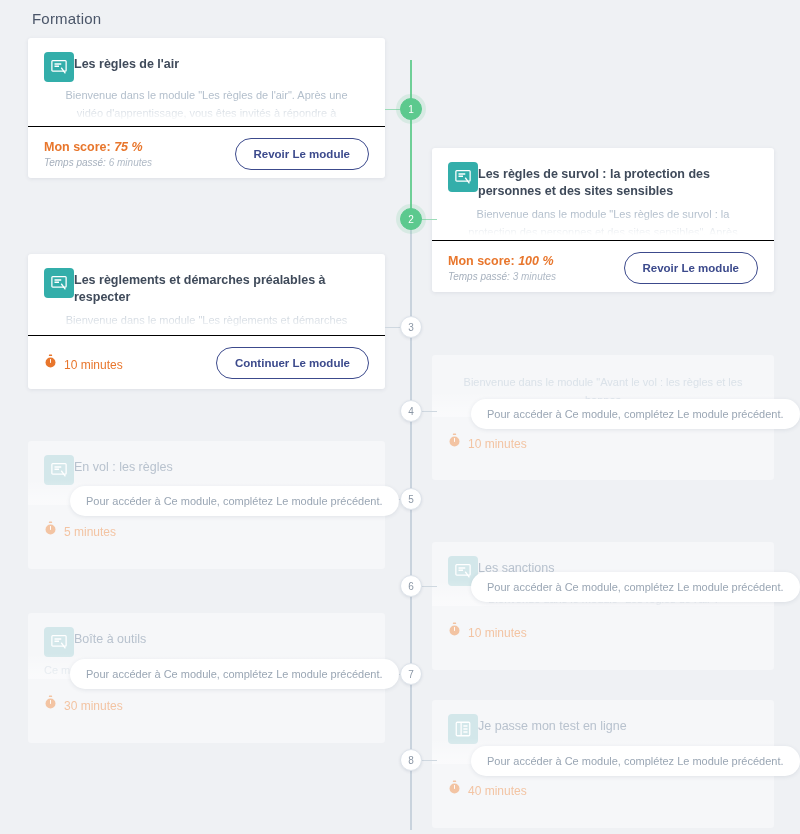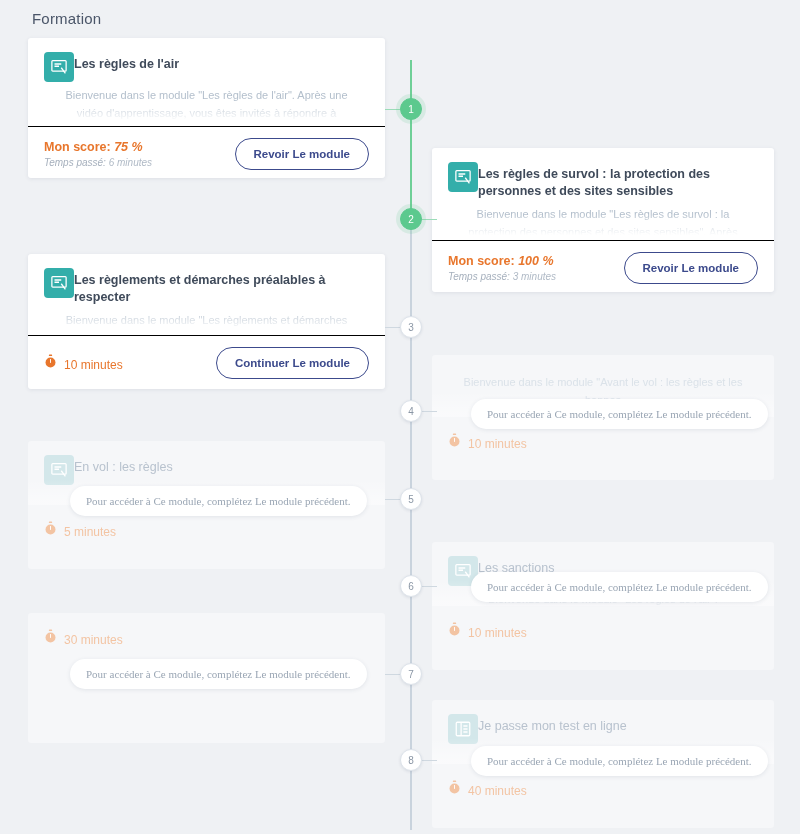--- a/index.html
+++ b/index.html
@@ -187,21 +187,21 @@
   .locked-btn {
     position: absolute;
     background: #ffffff;
     border: none;
     border-radius: 20px;
     padding: 9px 16px;
     font-size: 11px;
     color: #9aa6b4;
     box-shadow: 0 1px 4px rgba(40,60,90,0.10);
     white-space: nowrap;
-    font-family: Liberation Serif, serif;
+    font-family: Liberation Sans, sans-serif;
     z-index: 4;
   }
 </style>
 </head>
 <body>
 
 <h1 class="page-title">Formation</h1>
 
 <div class="timeline">
   <div class="tl-line done" style="top:60px;height:160px;"></div>
@@ -414,20 +414,35 @@
           <rect x="11.2" y="8.5" width="1.7" height="7" fill="#ffffff"></rect>
         </svg>
       </span>
       <span>10 minutes</span>
     </div>
   </div>
 </div>
 <button class="locked-btn" style="left:471px;top:572px;">Pour accéder à Ce module, complétez Le module précédent.</button>
 
 <div class="card left locked" style="top:613px;height:130px;">
+  <div class="card-body" style="height:66px;">
+    <div class="card-head">
+      <span class="mod-icon">
+        <svg width="18" height="18" viewBox="0 0 24 24" fill="none" stroke="#ffffff" stroke-width="1.7">
+          <rect x="2.5" y="3.5" width="19" height="14" rx="1.2"></rect>
+          <line x1="6" y1="8" x2="15" y2="8"></line>
+            <line x1="6" y1="11" x2="12" y2="11"></line>
+          <path d="M15 13 L20.5 20.5"></path>
+        </svg>
+      </span>
+      <div class="mod-title">Boîte à outils</div>
+    </div>
+    <div class="mod-desc" style="text-align:left;padding:0;">Ce module contient les liens vers les ressources utiles à votre formation.</div>
+    <div class="fade-mask"></div>
+  </div>
   <div class="card-foot">
     <div class="duration">
       <span>
         <svg width="13" height="15" viewBox="0 0 24 26" fill="#f3c4a3">
           <rect x="9" y="0" width="6" height="3" rx="1"></rect>
           <circle cx="12" cy="15" r="9.2"></circle>
           <rect x="11.2" y="8.5" width="1.7" height="7" fill="#ffffff"></rect>
         </svg>
       </span>
       <span>30 minutes</span>

